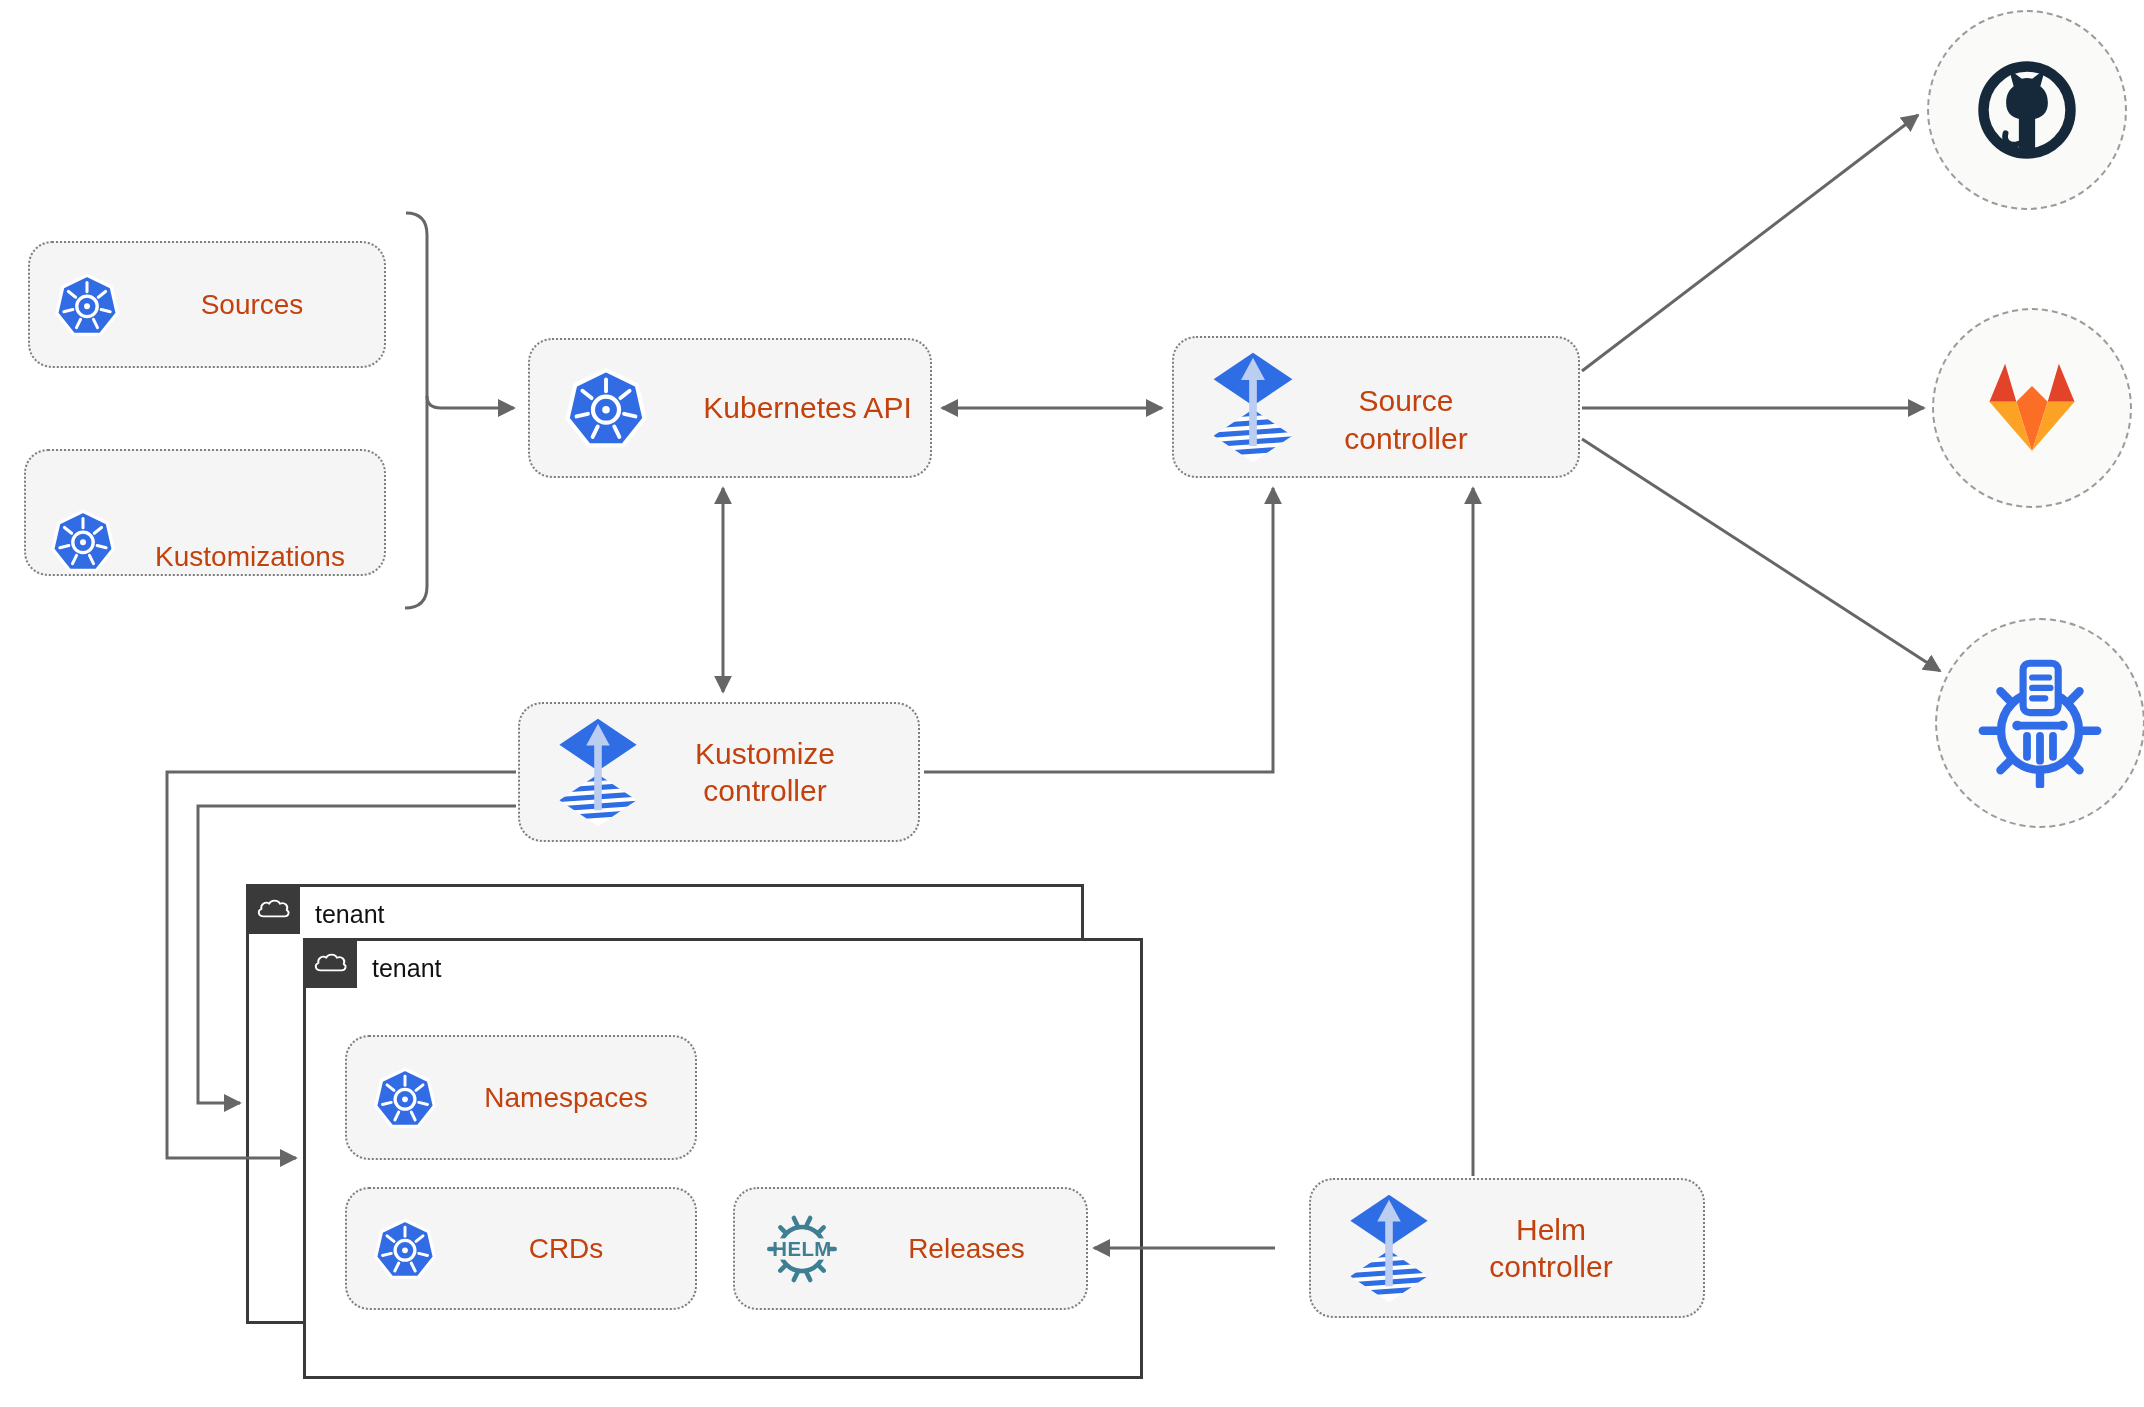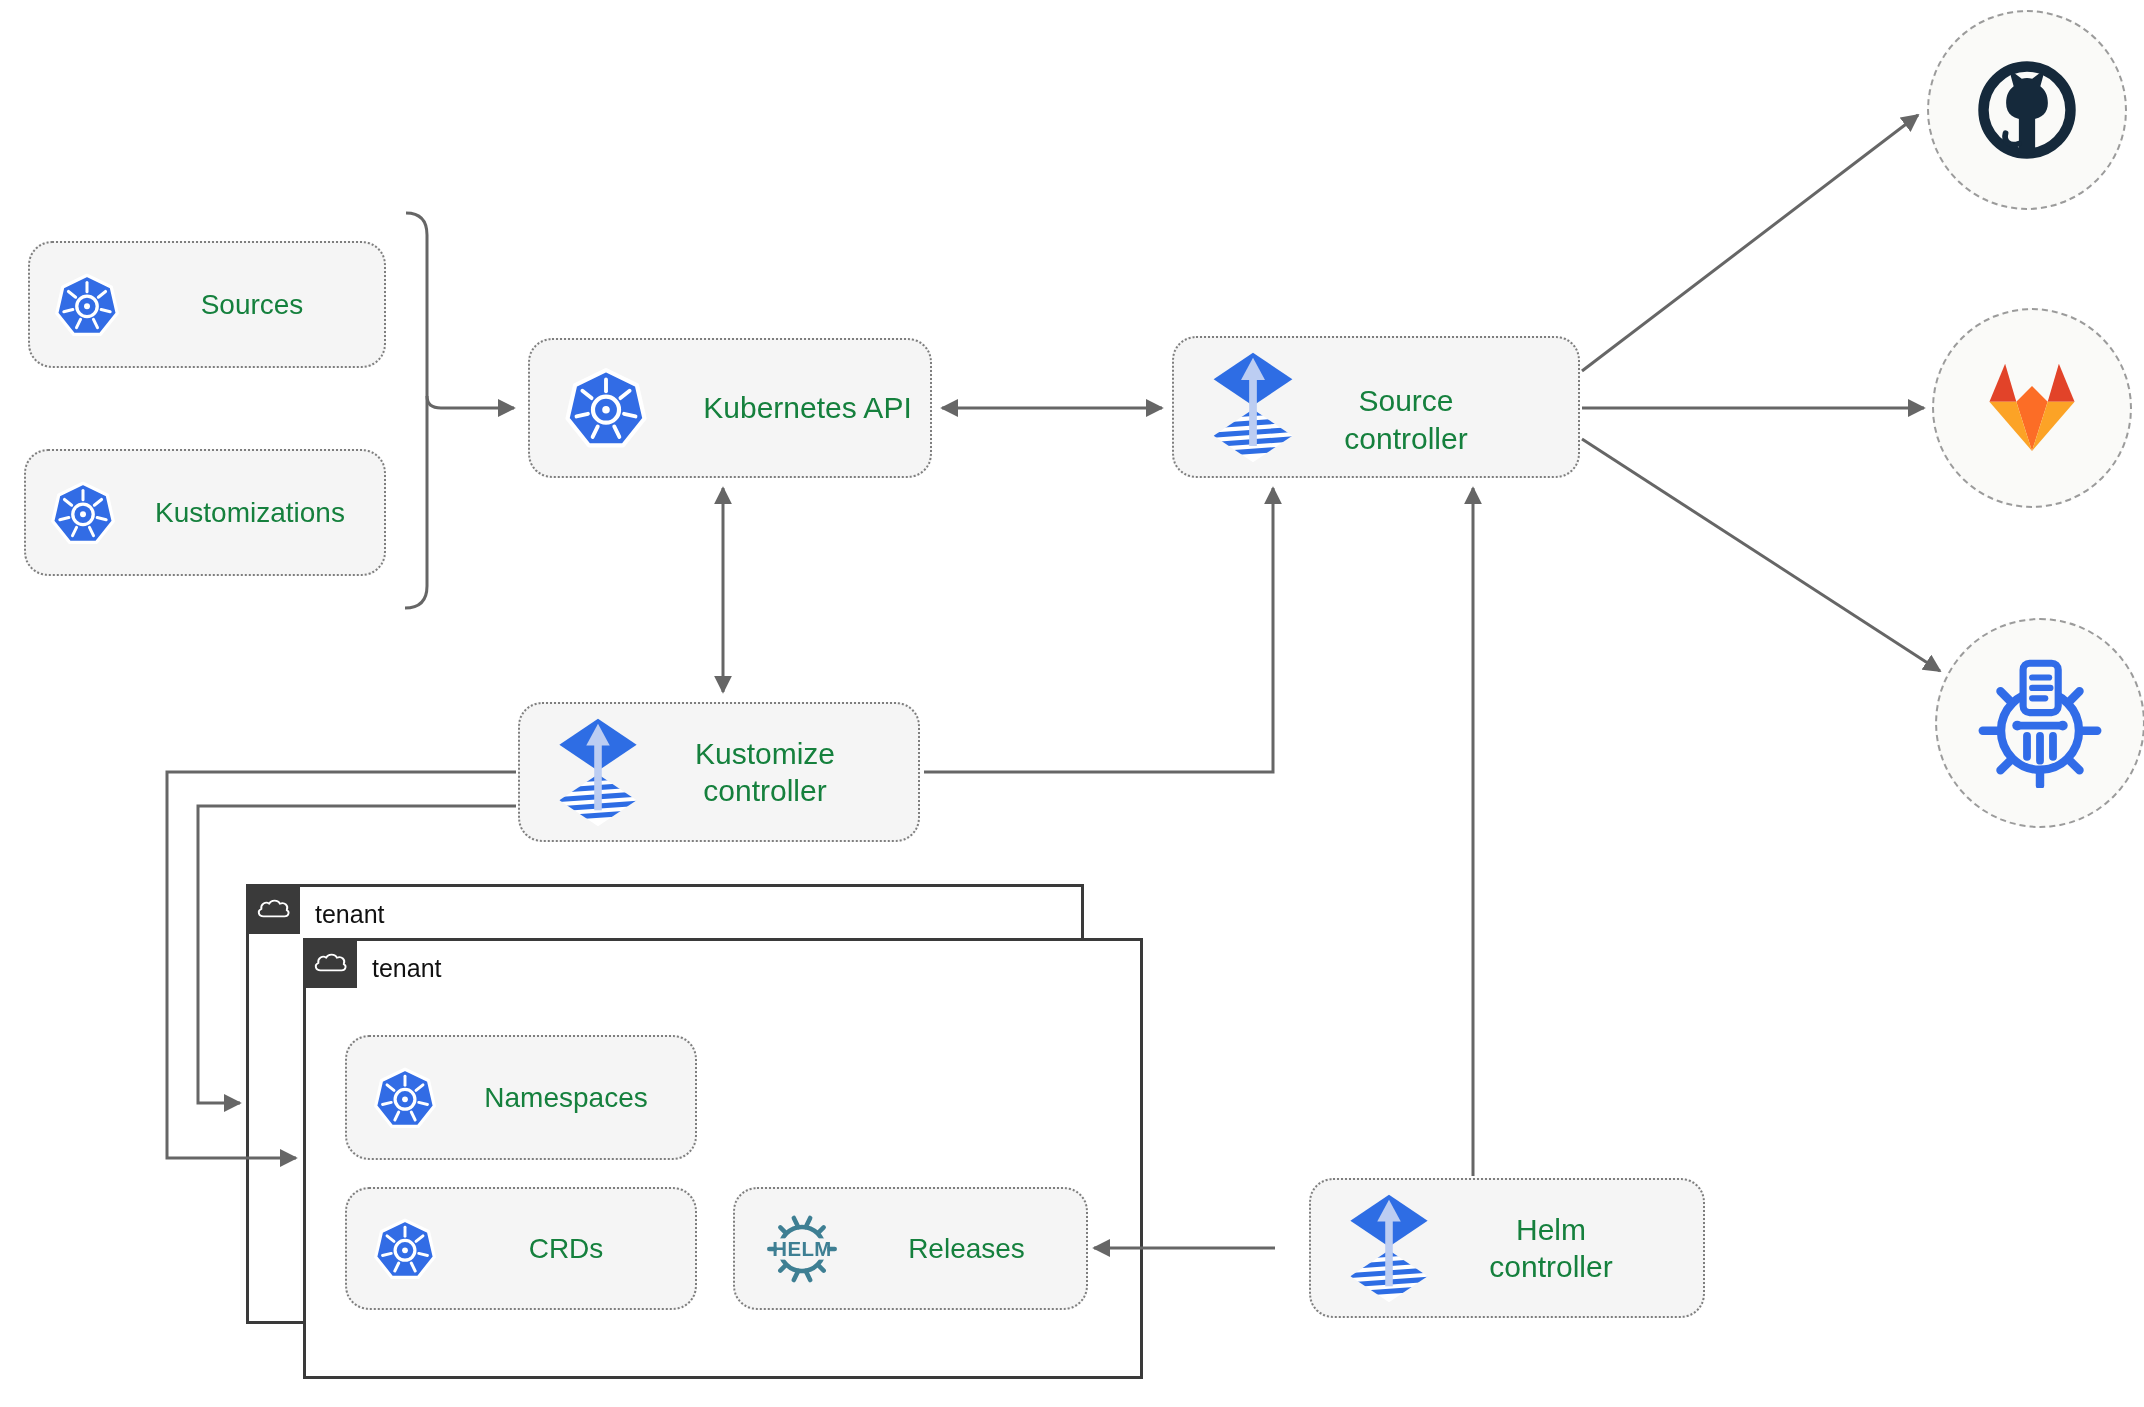--- a/index.html
+++ b/index.html
@@ -3,21 +3,21 @@
 <meta charset="utf-8">
 <style>
   html,body{margin:0;padding:0;background:#ffffff;}
   body{font-family:"Liberation Sans", sans-serif;}
   #canvas{position:relative;width:2144px;height:1407px;background:#ffffff;overflow:hidden;}
 
   
   .node{position:absolute;box-sizing:border-box;background:#F5F5F5;border:2px dotted #7e7e7e;
         border-radius:24px;display:flex;align-items:center;}
   .node .nicon{flex:0 0 auto;display:flex;align-items:center;justify-content:center;}
-  .node .nlabel{flex:1 1 auto;text-align:center;font-size:28px;color:#15803d;line-height:1.25;}
+  .node .nlabel{flex:1 1 auto;text-align:center;font-size:28px;color:#c2410c;line-height:1.25;}
   .node .nlabel.big{font-size:30px;}
 
   
   .tenant{position:absolute;box-sizing:border-box;background:#ffffff;border:3px solid #3a3a3a;}
   .tenant .tab{position:absolute;left:-3px;top:-3px;width:54px;height:50px;background:#3a3a3a;
                display:flex;align-items:center;justify-content:center;}
   .tenant .tlabel{position:absolute;left:66px;top:13px;font-size:25px;color:#111;}
 
   
   .remote{position:absolute;box-sizing:border-box;border:2.5px dashed #9b9b9b;border-radius:50%;
@@ -153,21 +153,21 @@
 
   <div class="node" style="left:28px;top:241px;width:358px;height:127px;">
     <span class="nicon" style="margin-left:24px;">
       <svg width="66" height="66" viewBox="0 0 100 100">
           <use href="#k8s-icon"></use>
         </svg>
     </span>
     <span class="nlabel">Sources</span>
   </div>
 
-  <div class="node" style="left:24px;top:449px;width:362px;height:127px;">
+  <div class="node" style="left:24px;top:449px;width:362px;height:127px;align-items:flex-end;">
     <span class="nicon" style="margin-left:24px;">
       <svg width="66" height="66" viewBox="0 0 100 100">
           <use href="#k8s-icon"></use>
         </svg>
     </span>
     <span class="nlabel">Kustomizations</span>
   </div>
 
   <div class="node" style="left:528px;top:338px;width:404px;height:140px;gap:37px;">
     <span class="nicon" style="margin-left:34px;">

